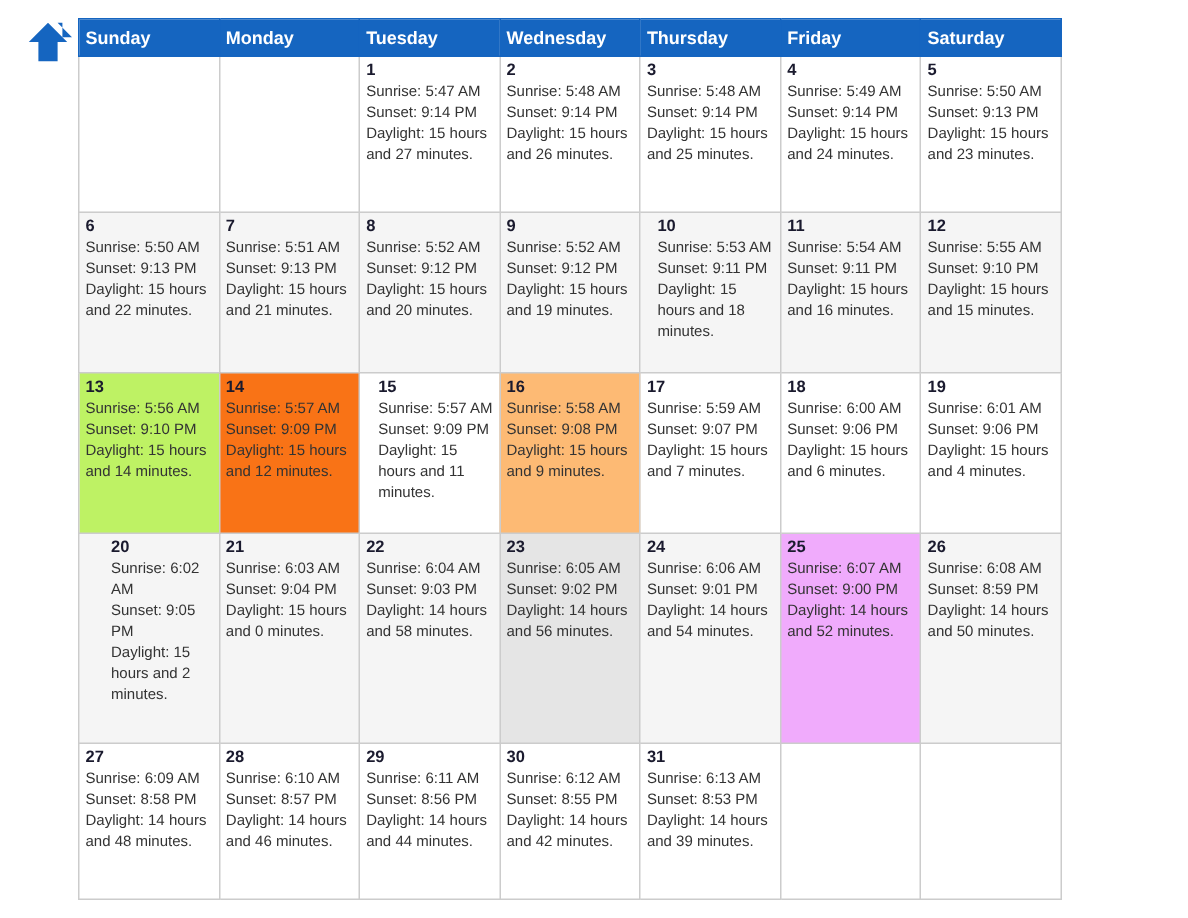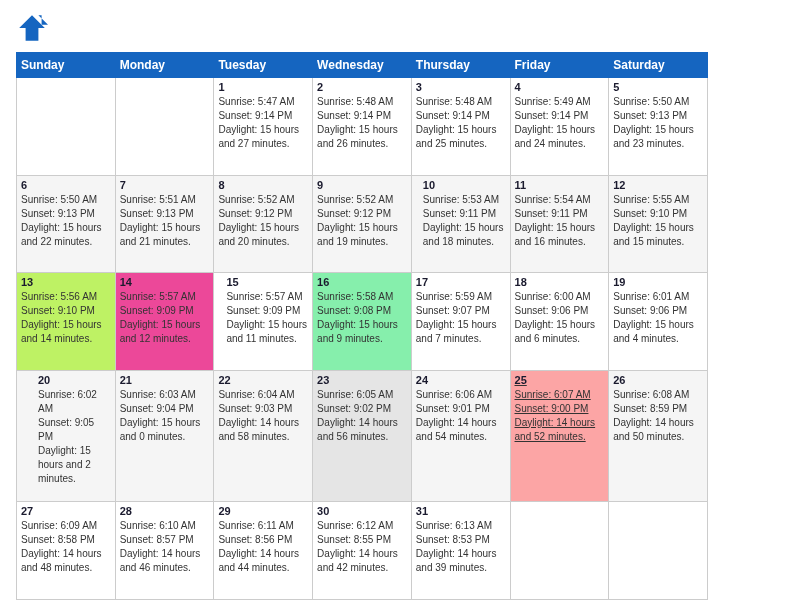--- a/index.html
+++ b/index.html
@@ -8,21 +8,21 @@
       height: 612px;
       font-family: Arial, sans-serif;
       background: #fff;
       overflow: hidden;
     }
     .page {
       width: 724px;
       height: 612px;
       padding: 12px 16px;
       display: flex;
-      flex-direction: column;
+      flex-direction: row;
     }
     .header {
       display: flex;
       justify-content: space-between;
       align-items: flex-start;
       margin-bottom: 8px;
     }
     .logo {
       display: flex;
       align-items: center;
@@ -190,29 +190,29 @@
           <td style="background: rgb(245, 245, 245);">
             <span class="day-number">12</span>
             <div class="day-info">Sunrise: 5:55 AM<br>Sunset: 9:10 PM<br>Daylight: 15 hours and 15 minutes.</div>
           </td>
         </tr>
         <tr>
           <td style="background: #bef264;">
             <span class="day-number">13</span>
             <div class="day-info">Sunrise: 5:56 AM<br>Sunset: 9:10 PM<br>Daylight: 15 hours and 14 minutes.</div>
           </td>
-          <td style="background: #ec4899;">
+          <td style="background: #f97316;">
             <span class="day-number">14</span>
             <div class="day-info">Sunrise: 5:57 AM<br>Sunset: 9:09 PM<br>Daylight: 15 hours and 12 minutes.</div>
           </td>
           <td style="background: rgb(255, 255, 255); padding-left: 12px;">
             <span class="day-number">15</span>
             <div class="day-info">Sunrise: 5:57 AM<br>Sunset: 9:09 PM<br>Daylight: 15 hours and 11 minutes.</div>
           </td>
-          <td style="background: #86efac;">
+          <td style="background: #fdba74;">
             <span class="day-number">16</span>
             <div class="day-info">Sunrise: 5:58 AM<br>Sunset: 9:08 PM<br>Daylight: 15 hours and 9 minutes.</div>
           </td>
           <td style="background: rgb(255, 255, 255);">
             <span class="day-number">17</span>
             <div class="day-info">Sunrise: 5:59 AM<br>Sunset: 9:07 PM<br>Daylight: 15 hours and 7 minutes.</div>
           </td>
           <td style="background: rgb(255, 255, 255);">
             <span class="day-number">18</span>
             <div class="day-info">Sunrise: 6:00 AM<br>Sunset: 9:06 PM<br>Daylight: 15 hours and 6 minutes.</div>
@@ -236,21 +236,21 @@
             <div class="day-info">Sunrise: 6:04 AM<br>Sunset: 9:03 PM<br>Daylight: 14 hours and 58 minutes.</div>
           </td>
           <td style="background: #e5e5e5;">
             <span class="day-number">23</span>
             <div class="day-info">Sunrise: 6:05 AM<br>Sunset: 9:02 PM<br>Daylight: 14 hours and 56 minutes.</div>
           </td>
           <td style="background: rgb(245, 245, 245);">
             <span class="day-number">24</span>
             <div class="day-info">Sunrise: 6:06 AM<br>Sunset: 9:01 PM<br>Daylight: 14 hours and 54 minutes.</div>
           </td>
-          <td style="background: #fca5a5; text-decoration: underline;">
+          <td style="background: #f0abfc;">
             <span class="day-number">25</span>
             <div class="day-info">Sunrise: 6:07 AM<br>Sunset: 9:00 PM<br>Daylight: 14 hours and 52 minutes.</div>
           </td>
           <td style="background: rgb(245, 245, 245);">
             <span class="day-number">26</span>
             <div class="day-info">Sunrise: 6:08 AM<br>Sunset: 8:59 PM<br>Daylight: 14 hours and 50 minutes.</div>
           </td>
         </tr>
         <tr>
           <td style="background: rgb(255, 255, 255);">

